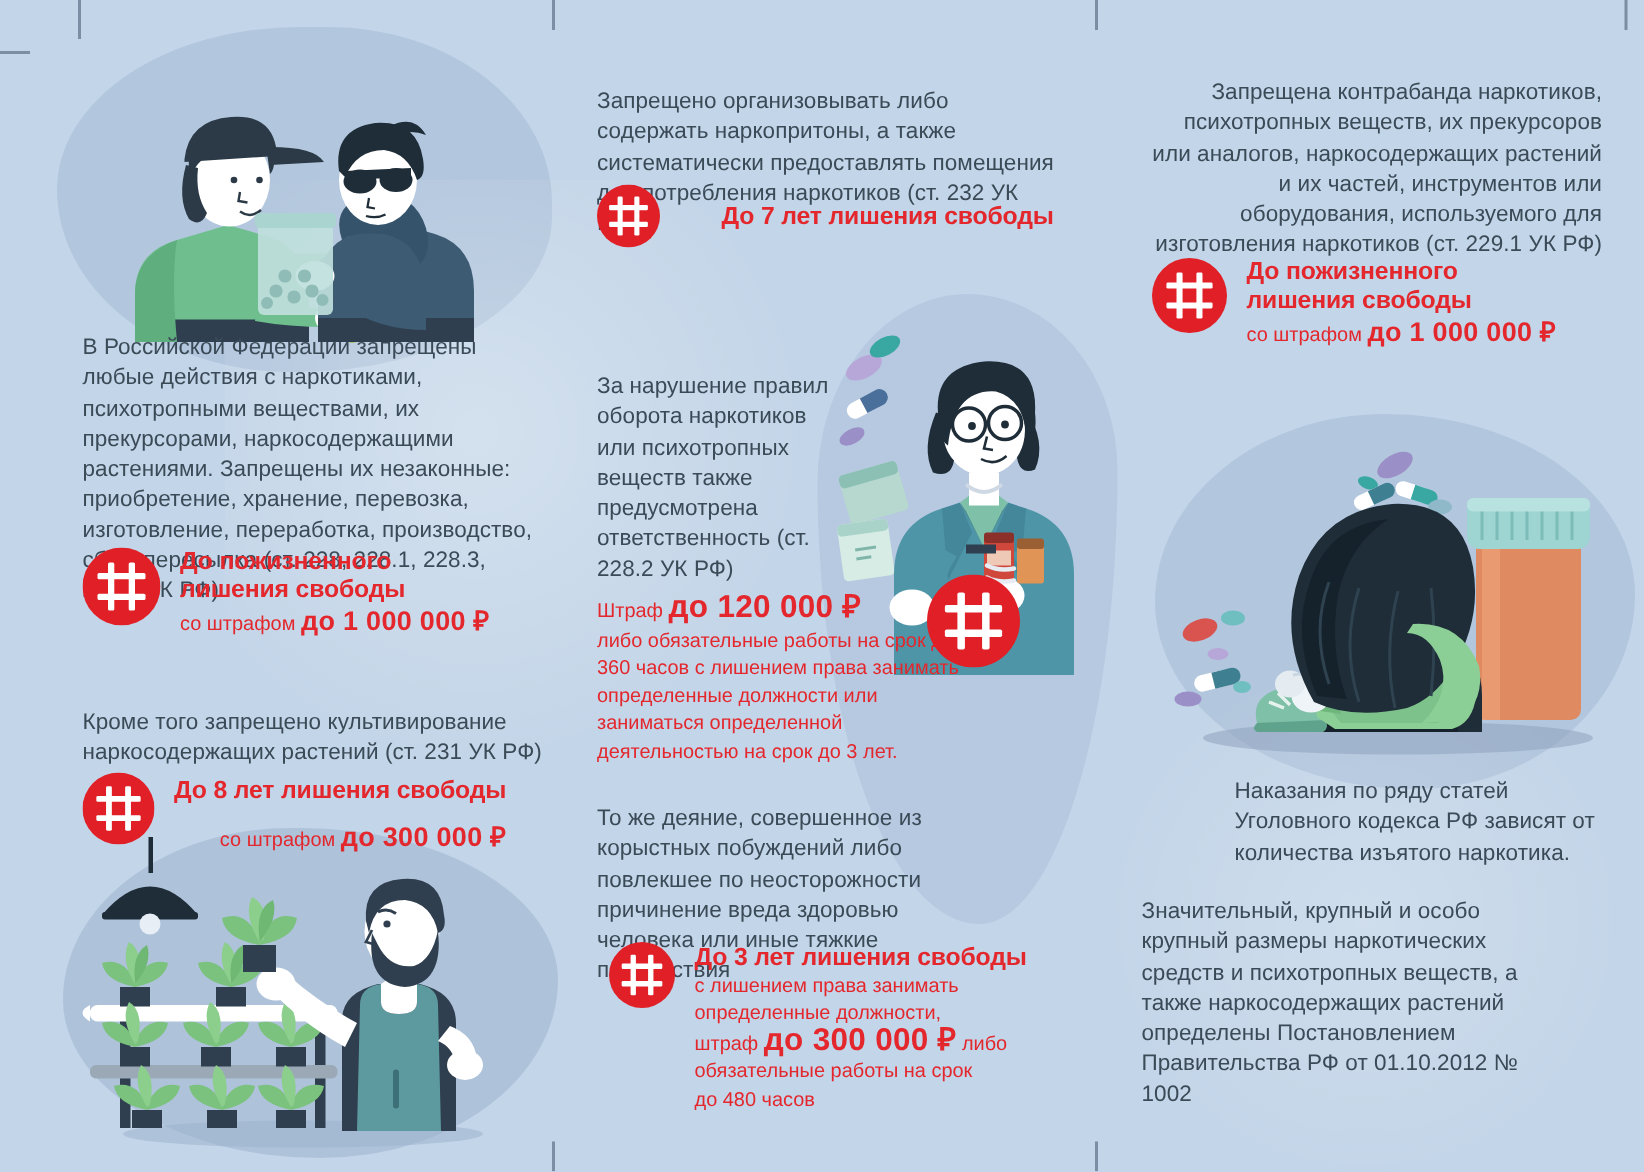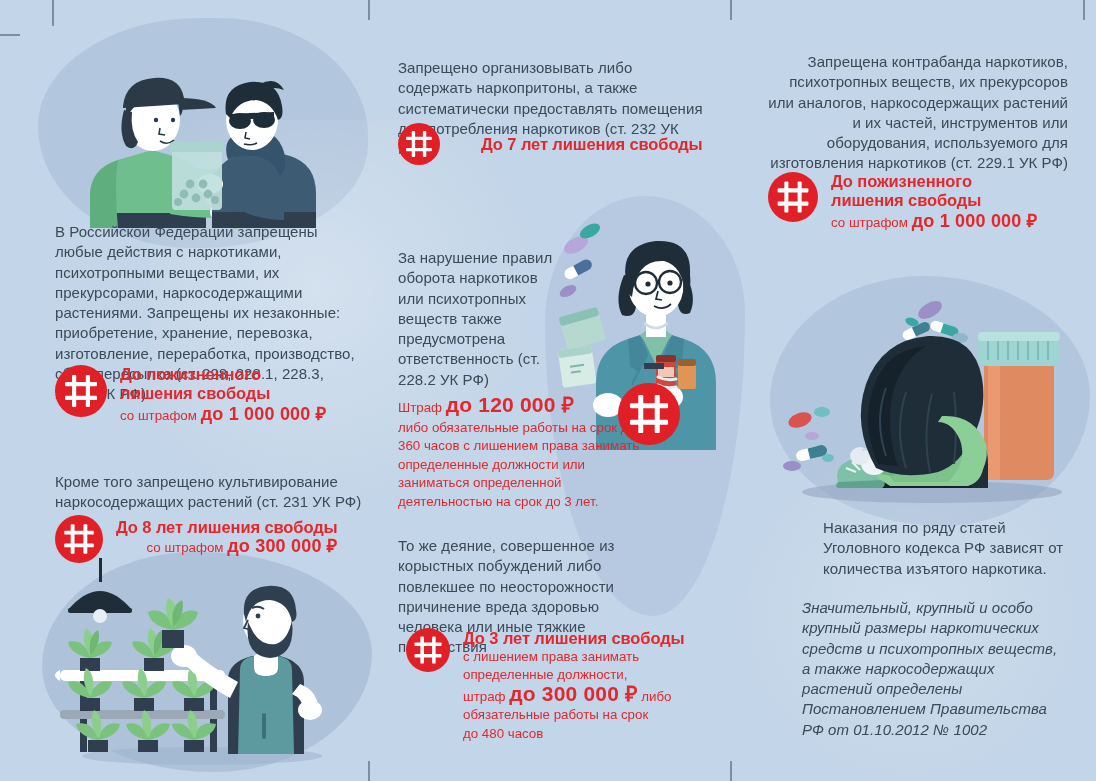--- a/index.html
+++ b/index.html
@@ -228,21 +228,21 @@
           <rect x="10" y="30.8" width="32" height="4.2" rx="1"></rect>
           <path d="M14 19.1 L20.5 15.6 L20.5 22.6 Z"></path>
           <path d="M27.6 19.1 L34.1 15.6 L34.1 22.6 Z"></path>
           <path d="M14 32.9 L20.5 29.4 L20.5 36.4 Z"></path>
           <path d="M27.6 32.9 L34.1 29.4 L34.1 36.4 Z"></path>
         </g>
       </svg>
     </div>
     <div class="txt" style="padding-top:3px;text-align:right;">
       <div class="red-head">До 8 лет лишения свободы</div>
-      <div class="red-sub" style="margin-top:0;">
+      <div class="red-sub" style="margin-top:12px;">
         <span>со штрафом</span>
         <span class="big-rub">до 300 000 ₽</span>
       </div>
     </div>
   </div>
 
   <div class="ill" style="left:52px; top:558px; width:320px; height:215px;">
     <svg width="320" height="215" viewBox="0 0 320 215">
 
       <rect x="47" y="0" width="3" height="24" fill="#1f2d38"></rect>
@@ -591,15 +591,15 @@
       <path d="M104 160 Q92 124 104 92" fill="none" stroke="#2f4250" stroke-width="2"></path>
       <path d="M124 172 Q112 134 124 96" fill="none" stroke="#2f4250" stroke-width="2"></path>
       <path d="M148 176 Q140 138 150 98" fill="none" stroke="#2f4250" stroke-width="2"></path>
       <path d="M172 168 Q176 130 172 96" fill="none" stroke="#2f4250" stroke-width="2"></path>
 
       <path d="M160 120 Q192 118 204 148 Q208 170 192 184 L166 186 Q186 166 178 144 Q170 126 156 126 Z" fill="#8ccf96"></path>
     </svg>
   </div>
 
   <div class="body-text" style="left:780px; top:518px; width:262px;margin-left:43px;">Наказания по ряду статей Уголовного кодекса РФ зависят от количества изъятого наркотика.</div>
-  <div class="body-text" style="left:802px; top:598px; width:262px;font-style:italic;">Значительный, крупный и особо крупный размеры наркотических средств и психотропных веществ, а также наркосодержащих растений определены Постановлением Правительства РФ от 01.10.2012 № 1002</div>
+  <div class="body-text" style="left:761px; top:598px; width:262px;">Значительный, крупный и особо крупный размеры наркотических средств и психотропных веществ, а также наркосодержащих растений определены Постановлением Правительства РФ от 01.10.2012 № 1002</div>
 
 </div>
 
 </body></html>

